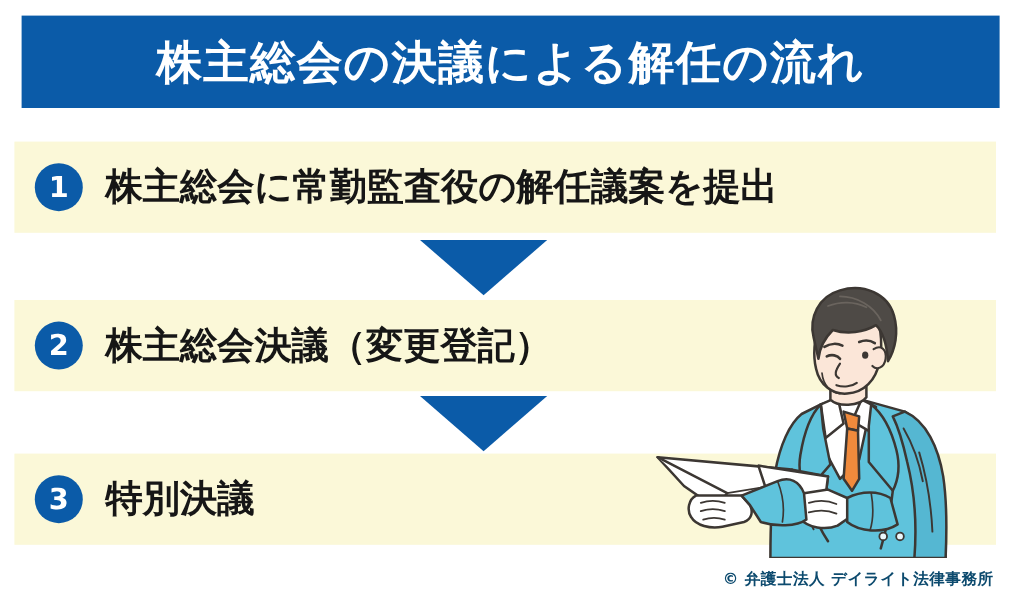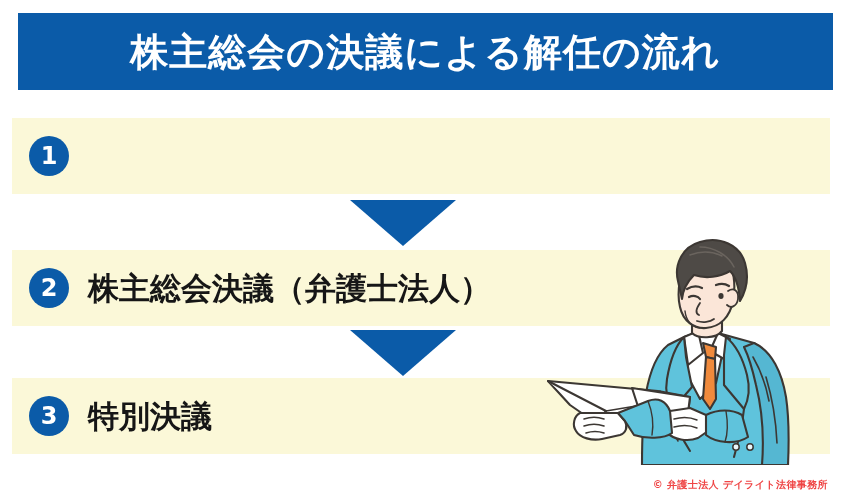--- a/index.html
+++ b/index.html
@@ -111,49 +111,50 @@
     z-index: 3;
     pointer-events: none;
   }
   .illustration svg { display: block; }
 
   
   .footer-credit {
     position: absolute;
     right: 22px;
     bottom: 11px;
-    color: #ef4444;
-    font-size: 10px;
+    color: #0c4a6e;
+    font-size: 13px;
     font-weight: bold;
     letter-spacing: 0.4px;
     white-space: nowrap;
     z-index: 4;
     font-family: "DejaVu Sans", "Liberation Sans", sans-serif;
   }
 </style>
 </head>
 <body>
 
 <div id="infographic">
 
   <div class="header-bar">
     <div class="header-title">株主総会の決議による解任の流れ</div>
   </div>
 
   <div class="step-band s1">
     <div class="step-badge">1</div>
+    <div class="step-text">株主総会に常勤監査役の解任議案を提出</div>
   </div>
 
   <div class="arrow a1">
     <div class="tri"></div>
   </div>
 
   <div class="step-band s2">
     <div class="step-badge">2</div>
-    <div class="step-text">株主総会決議（弁護士法人）</div>
+    <div class="step-text">株主総会決議（変更登記）</div>
   </div>
 
   <div class="arrow a2">
     <div class="tri"></div>
   </div>
 
   <div class="step-band s3">
     <div class="step-badge">3</div>
     <div class="step-text">特別決議</div>
   </div>

